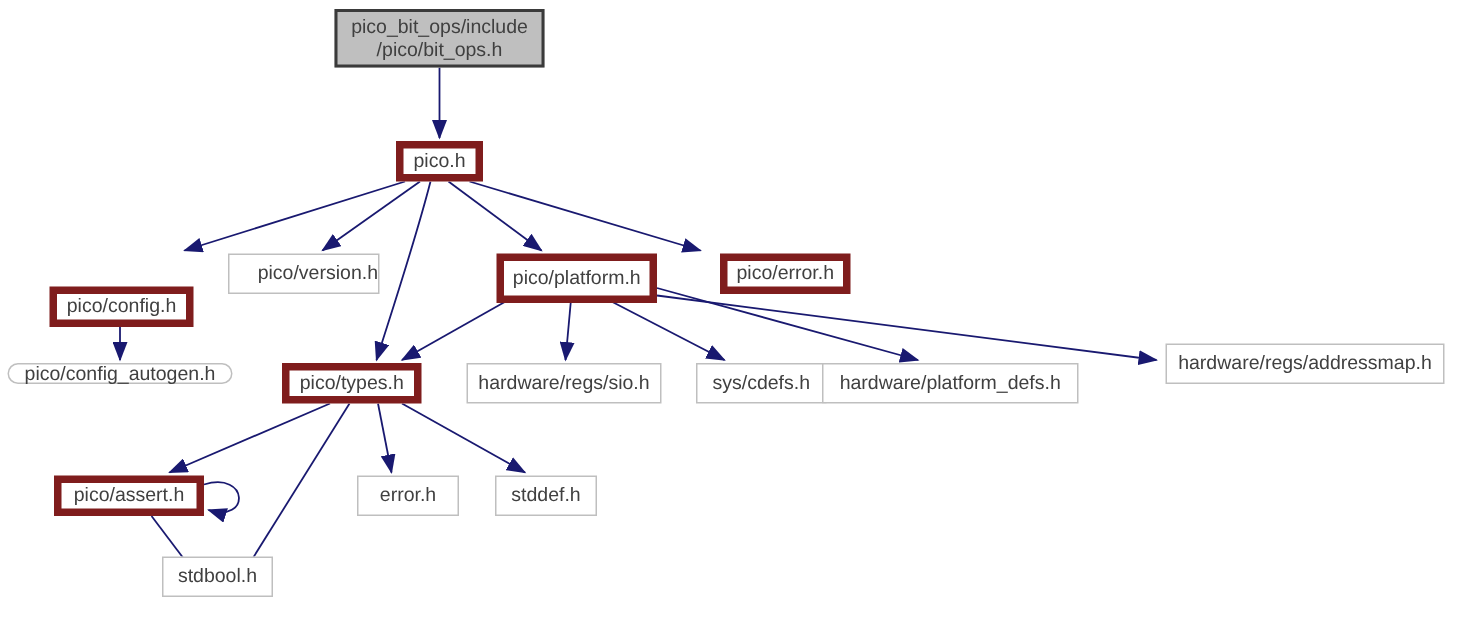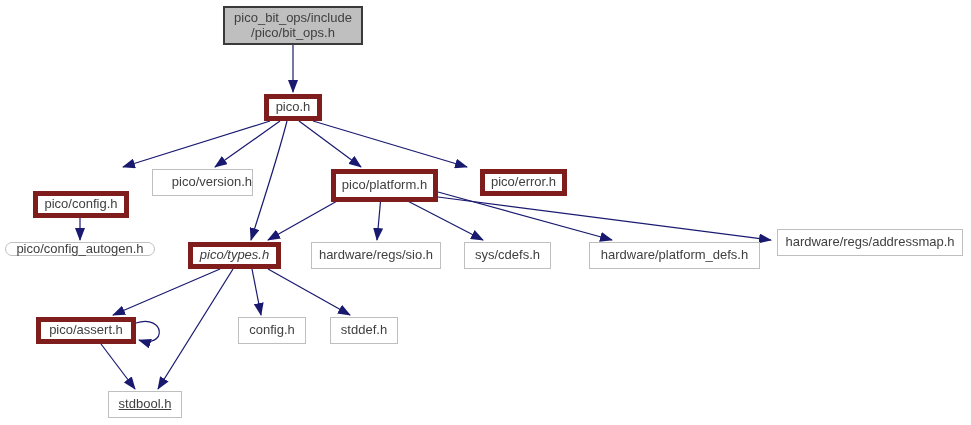--- a/index.html
+++ b/index.html
@@ -78,49 +78,49 @@
   </div>
 
   <div class="node documented" style="left:462px;top:169px;width:87px;height:27px;margin-left:18px;">
     <span>pico/error.h</span>
   </div>
 
   <div class="node" style="left:5px;top:242px;width:150px;height:14px;border-radius:11px;">
     <span>pico/config_autogen.h</span>
   </div>
 
-  <div class="node documented" style="left:188px;top:242px;width:93px;height:27px;font-style:italic;">
+  <div class="node documented" style="left:188px;top:242px;width:93px;height:27px;">
     <span>pico/types.h</span>
   </div>
 
   <div class="node" style="left:311px;top:242px;width:130px;height:27px;align-items:center;">
     <span>hardware/regs/sio.h</span>
   </div>
 
   <div class="node" style="left:464px;top:242px;width:87px;height:27px;">
     <span>sys/cdefs.h</span>
   </div>
 
-  <div class="node" style="left:589px;top:242px;width:171px;height:27px;">
+  <div class="node" style="left:548px;top:242px;width:171px;height:27px;">
     <span>hardware/platform_defs.h</span>
   </div>
 
   <div class="node" style="left:777px;top:229px;width:186px;height:27px;">
     <span>hardware/regs/addressmap.h</span>
   </div>
 
   <div class="node documented" style="left:36px;top:317px;width:100px;height:27px;">
     <span>pico/assert.h</span>
   </div>
 
   <div class="node" style="left:238px;top:317px;width:68px;height:27px;">
-    <span>config.h</span>
+    <span>error.h</span>
   </div>
 
   <div class="node" style="left:330px;top:317px;width:68px;height:27px;">
     <span>stddef.h</span>
   </div>
 
-  <div class="node" style="left:108px;top:391px;width:74px;height:27px;text-decoration:underline;">
+  <div class="node" style="left:108px;top:371px;width:74px;height:27px;">
     <span>stdbool.h</span>
   </div>
 
 </div>
 
 </body></html>

